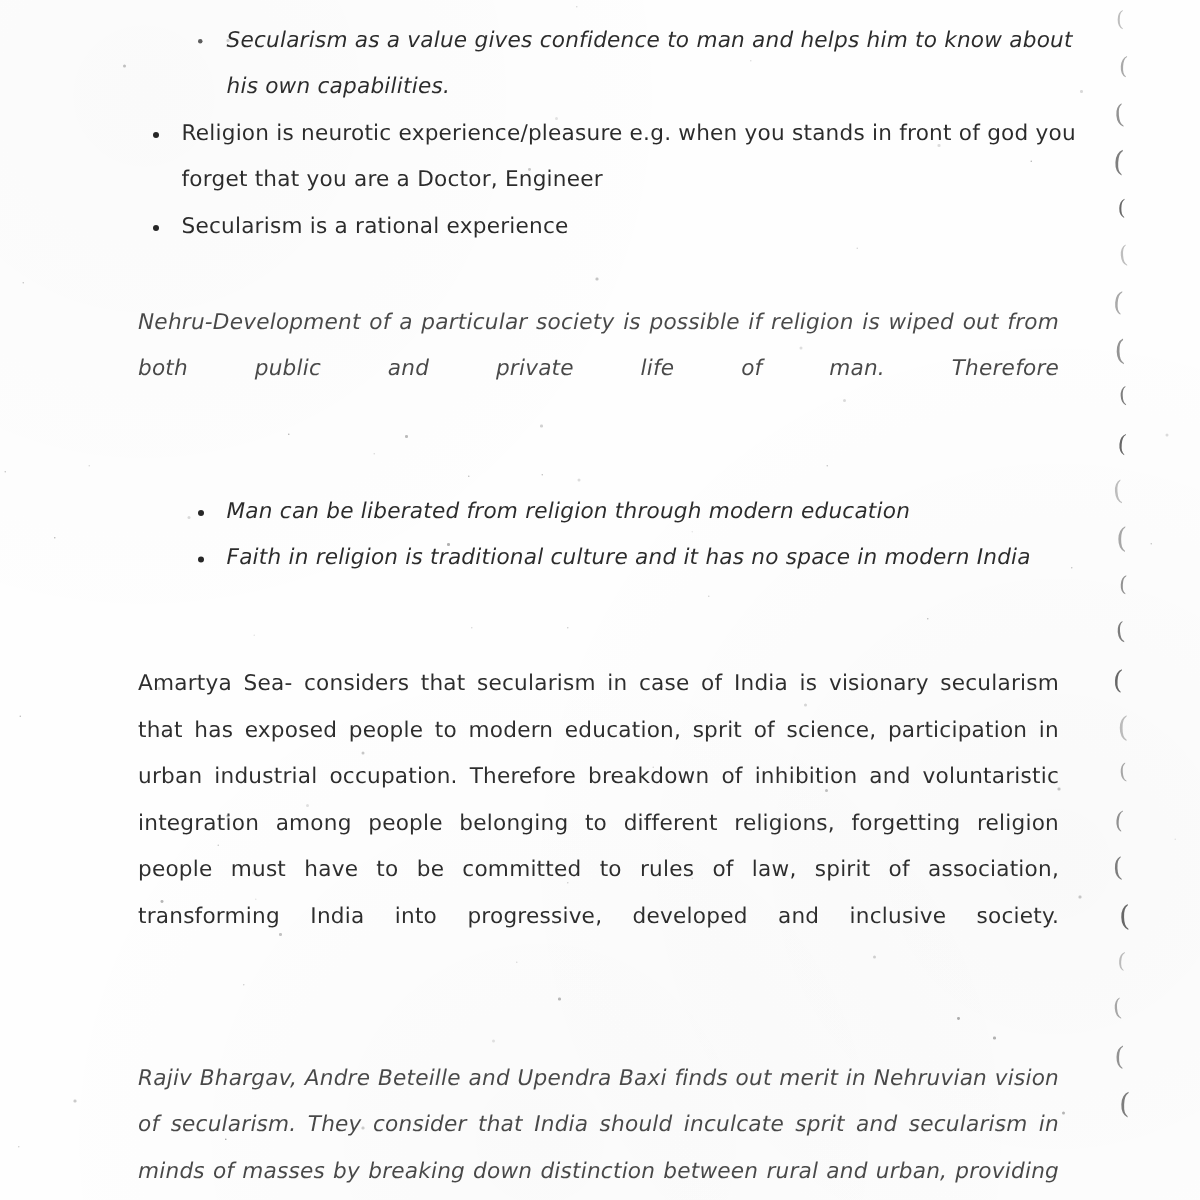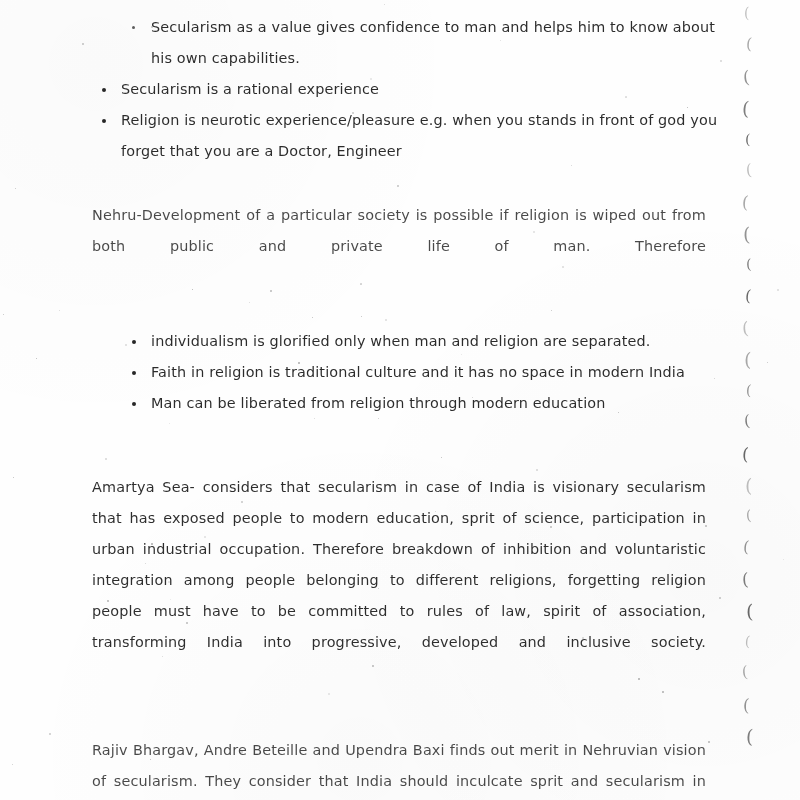--- a/index.html
+++ b/index.html
@@ -96,21 +96,21 @@
     left: 53px;
     width: 4px;
     height: 4px;
   }
 
   
   .gap-sm { height: 12px; }
   .gap-md { height: 20px; }
 
   
-  .fade-1 { opacity: 0.80; }
+  .fade-1 { opacity: 0.80; font-style: italic; }
 
   
   #margin-marks {
     position: absolute;
     left: 744px;
     top: 0px;
     width: 40px;
     height: 800px;
   }
   #margin-marks .mark {
@@ -135,34 +135,33 @@
 <body>
 
 <div id="page">
 
   <div id="content">
 
     <div class="gap-sm"></div>
 
     <ul class="bullets list1">
       <li class="deep fade-1">Secularism as a value gives confidence to man and helps him to know about his own capabilities.</li>
+      <li>Religion is neurotic experience/pleasure e.g. when you stands in front of god you forget that you are a Doctor, Engineer</li>
       <li>Secularism is a rational experience</li>
-      <li>Religion is neurotic experience/pleasure e.g. when you stands in front of god you forget that you are a Doctor, Engineer</li>
     </ul>
 
     <div class="gap-md"></div>
 
     <p class="para fade-1">Nehru-Development of a particular society is possible if religion is wiped out from both public and private life of man. Therefore</p>
 
     <div class="gap-md"></div>
 
     <ul class="bullets list2">
-      <li>individualism is glorified only when man and religion are separated.</li>
+      <li class="fade-1">Man can be  liberated from religion through modern education</li>
       <li class="fade-1">Faith in religion is traditional culture and it has no space in modern India</li>
-      <li class="fade-1">Man can be  liberated from religion through modern education</li>
     </ul>
 
     <div class="gap-md"></div>
 
 
     <div class="gap-md"></div>
 
     <p class="para">Amartya Sea- considers that secularism in case of India is visionary secularism that has exposed people to modern education, sprit of science, participation in urban industrial occupation. Therefore breakdown of inhibition and voluntaristic integration among people belonging to different religions, forgetting religion people must have to be committed to rules of law, spirit of association, transforming India into progressive, developed and inclusive society.</p>
 
     <div class="gap-md"></div>

